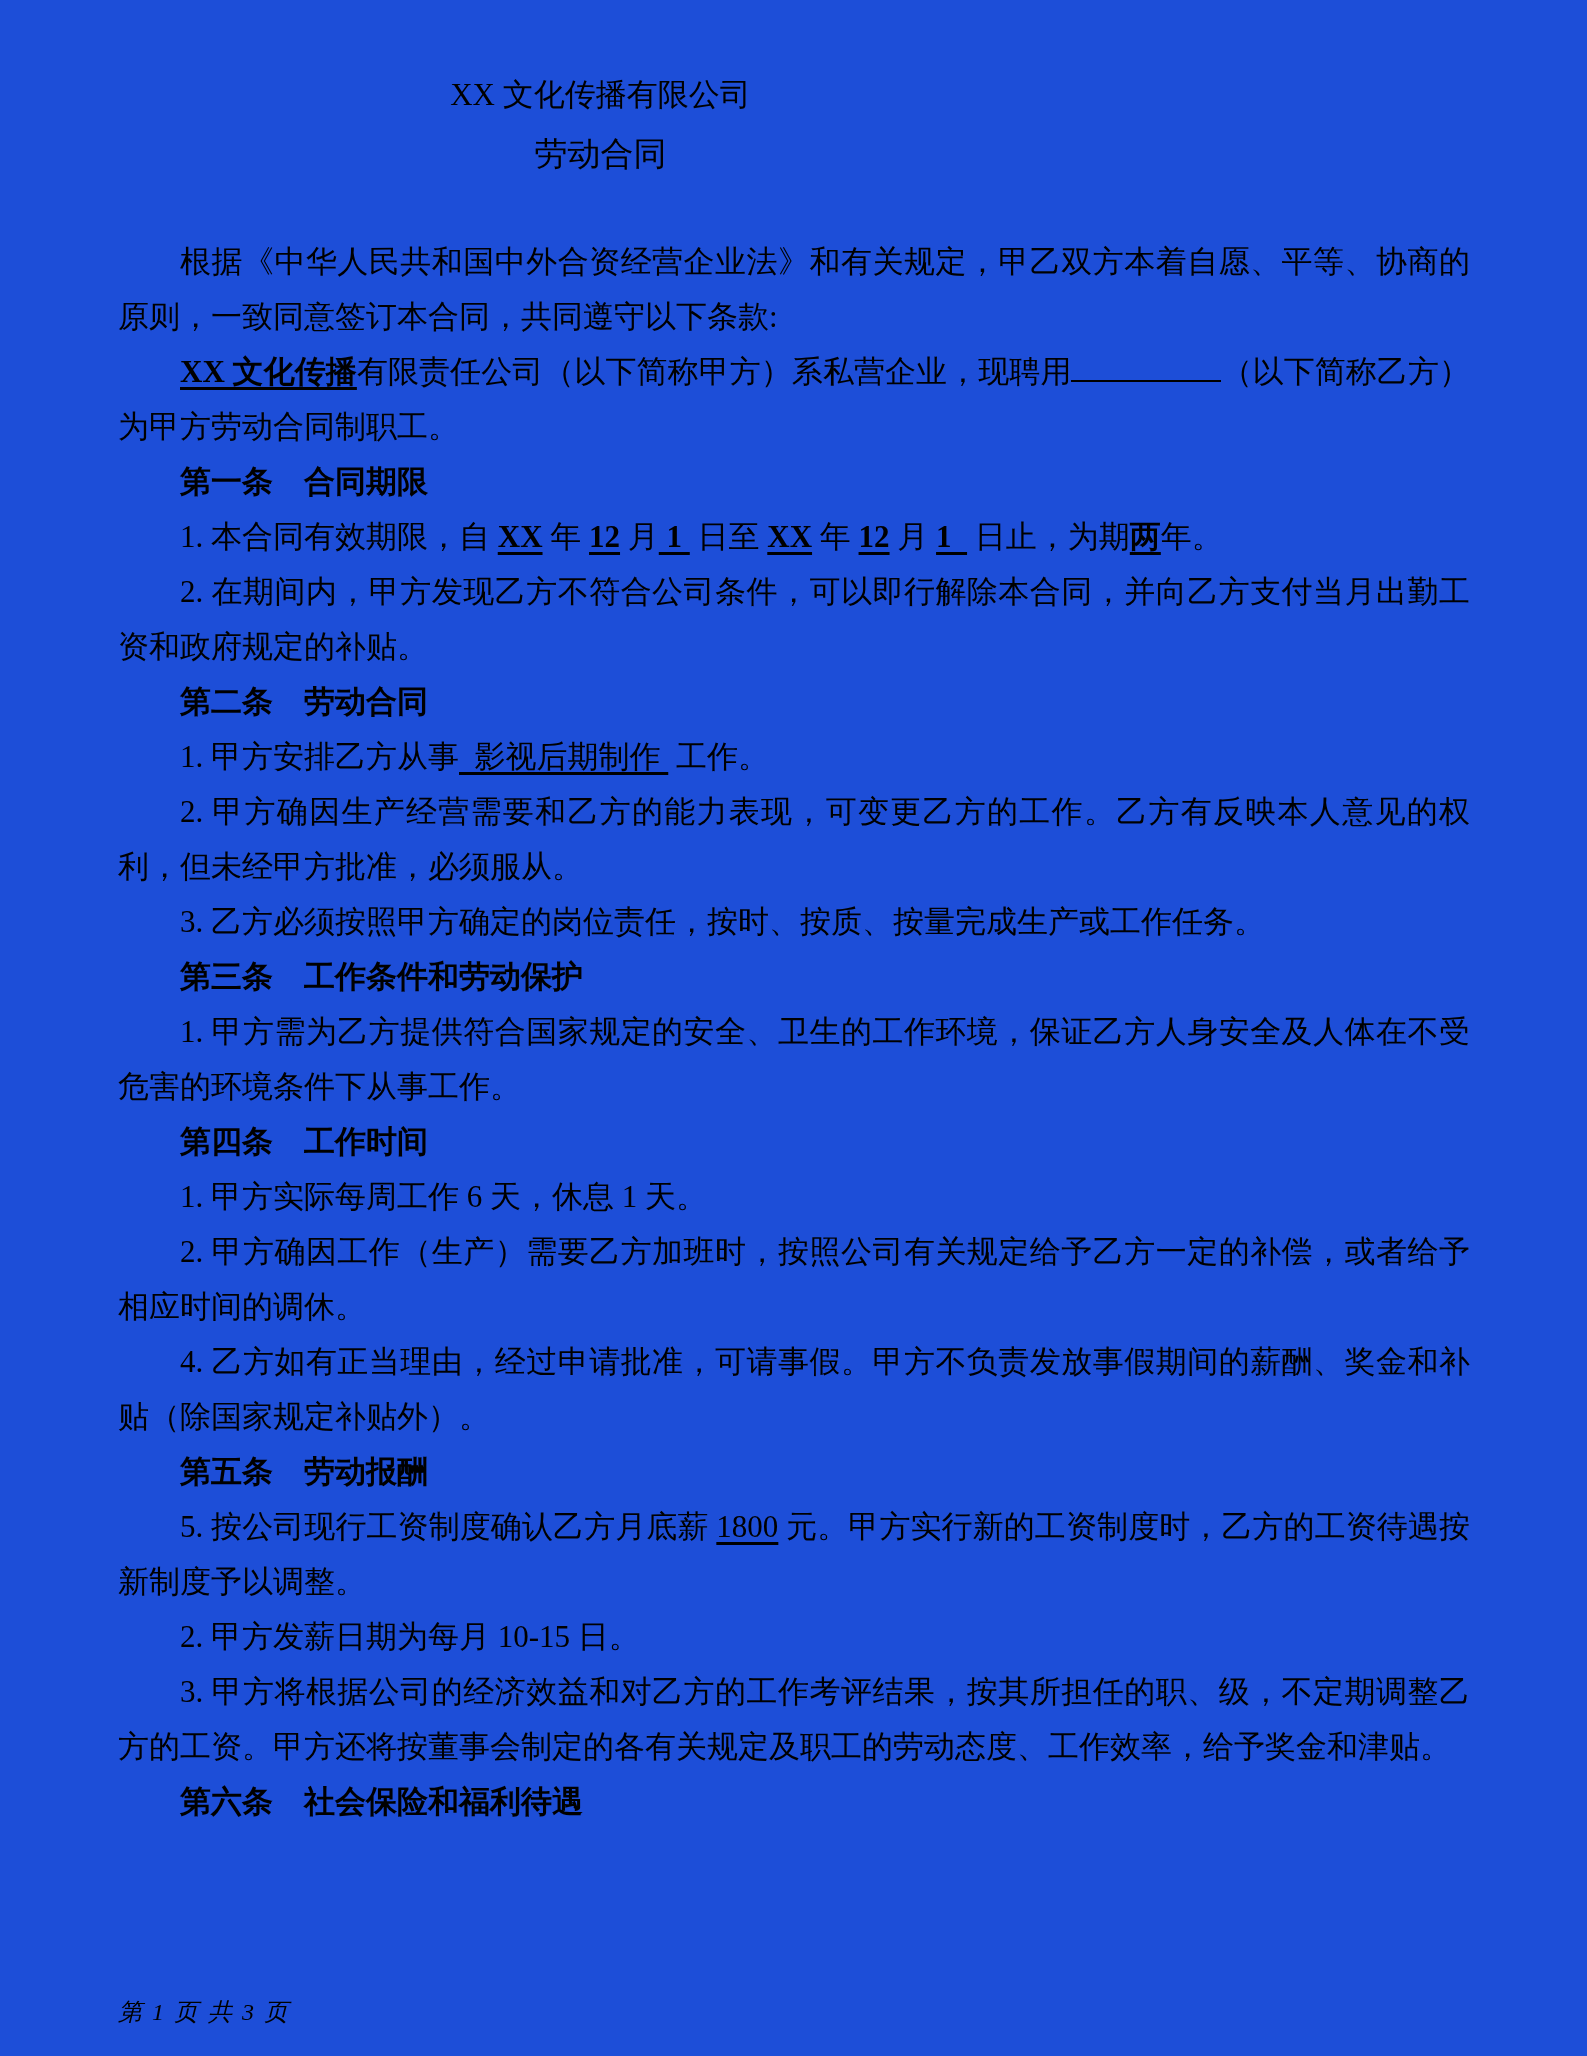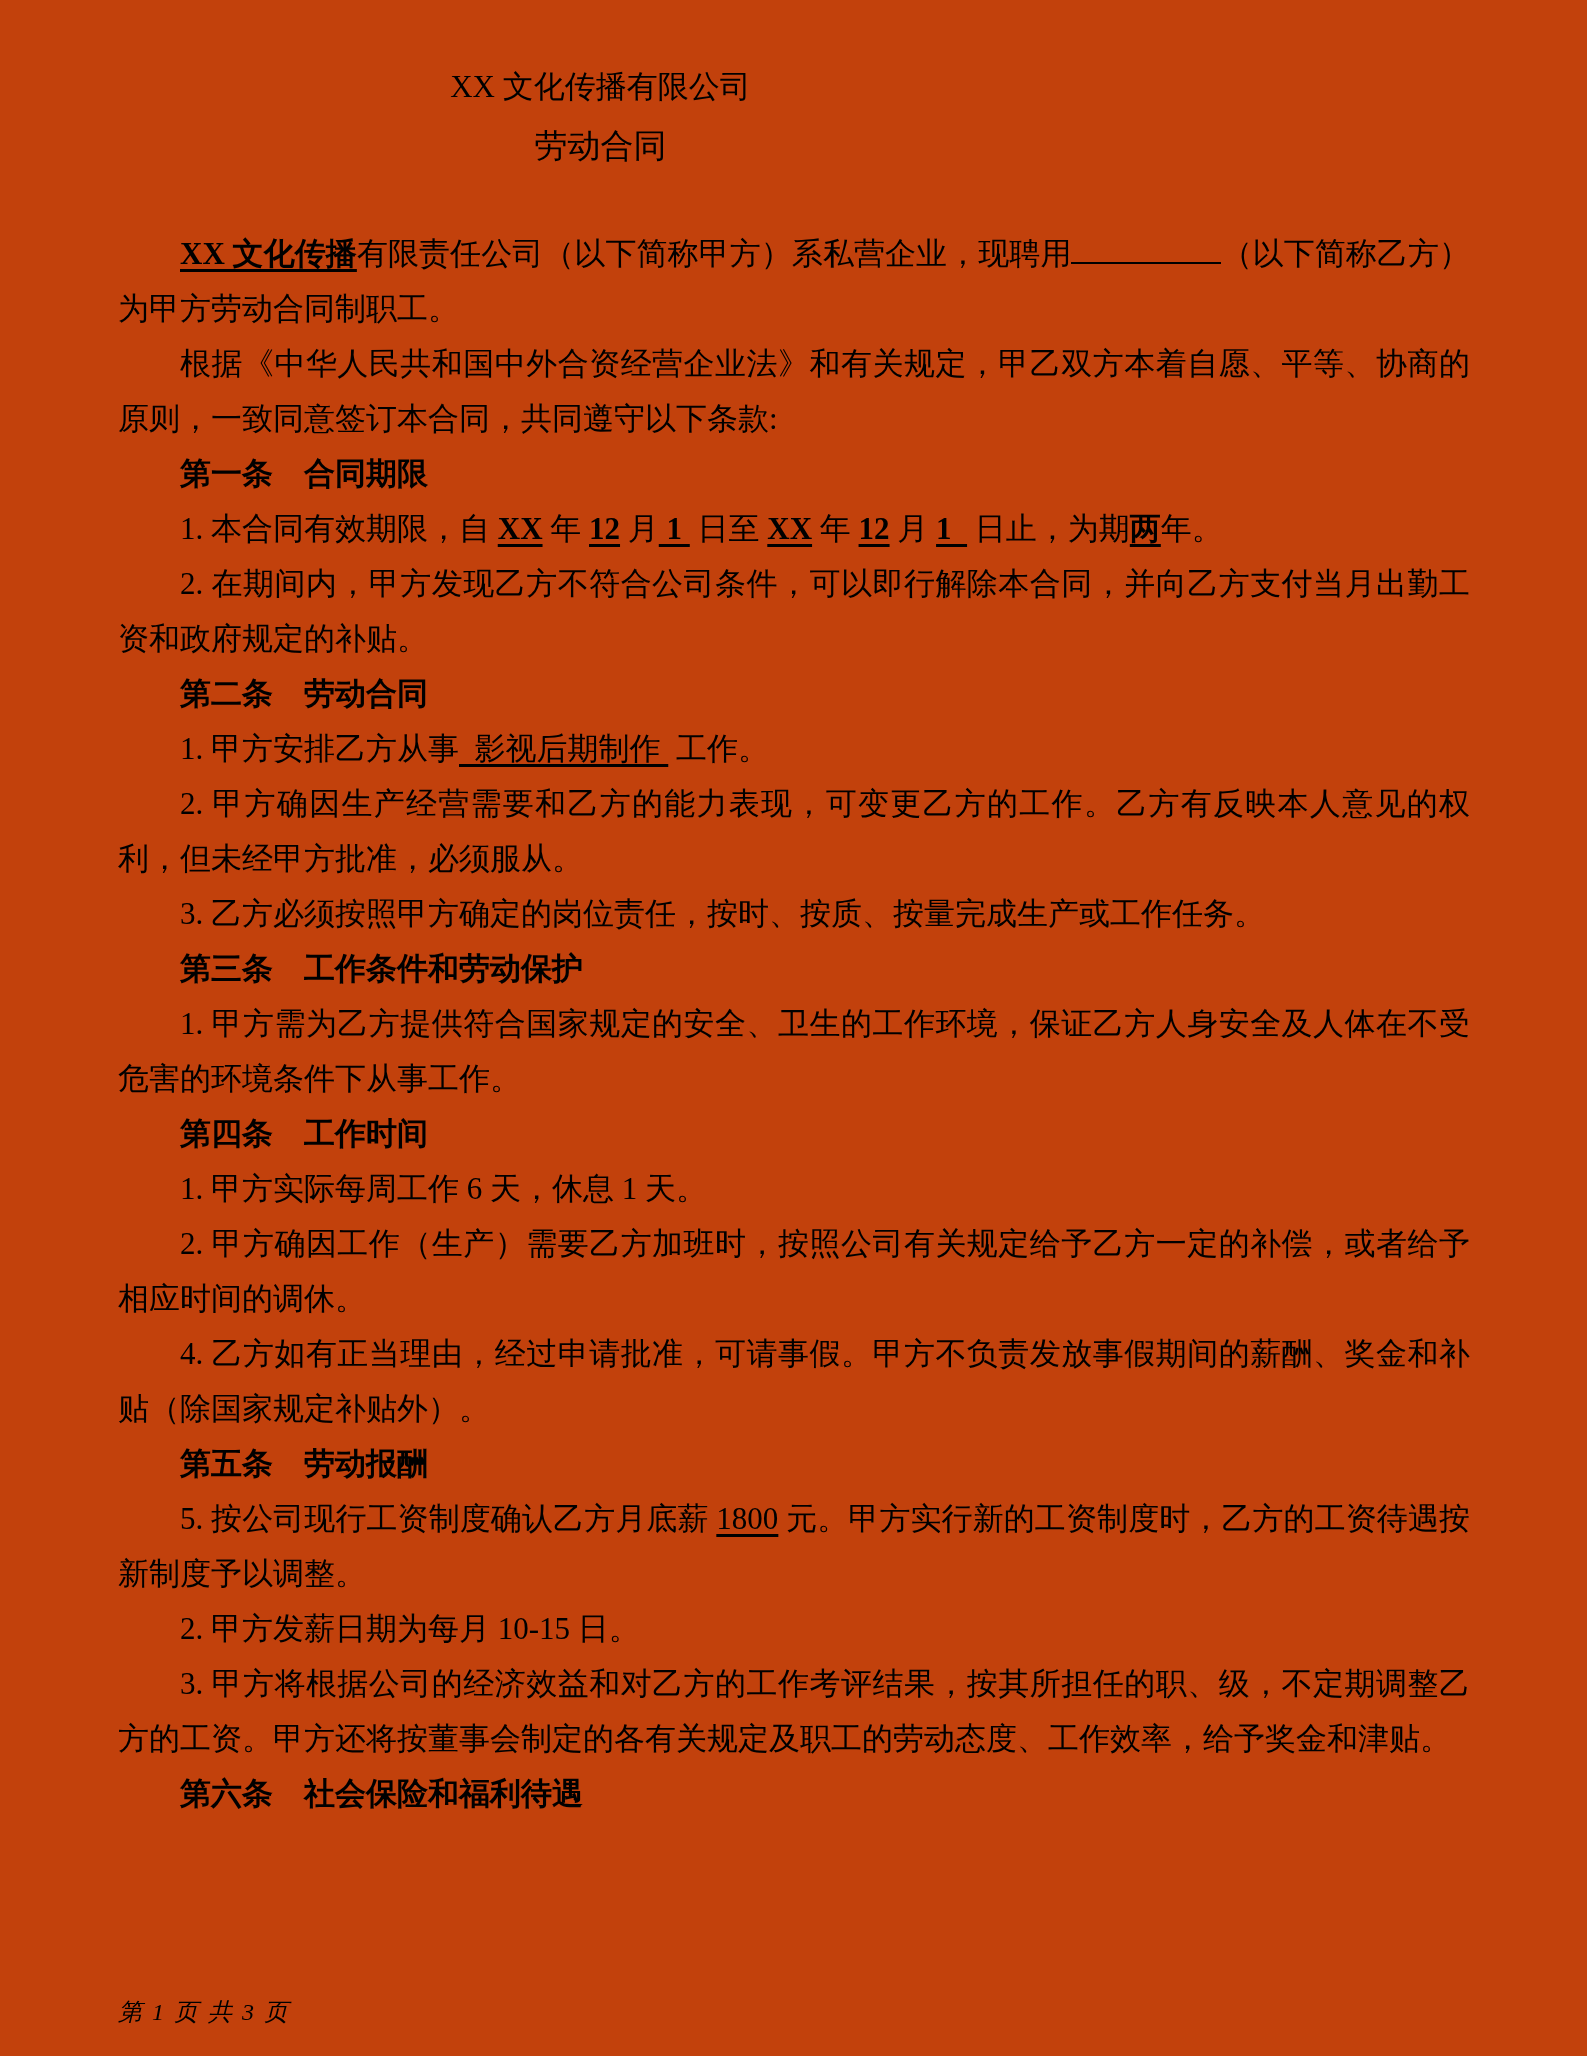--- a/index.html
+++ b/index.html
@@ -7,23 +7,23 @@
     width: 1587px;
     height: 2056px;
     background: #ffffff;
     color: #000000;
     font-family: "Liberation Serif", "DejaVu Serif", serif;
   }
   .page {
     position: relative;
     width: 1587px;
     height: 2056px;
-    background: #c2410c;
+    background: #1d4ed8;
     box-sizing: border-box;
-    padding: 0 117px 0 118px;
+    padding: 8px 117px 0 118px;
     overflow: hidden;
   }
   .title-area {
     width: 965px;
     text-align: center;
   }
   .company-title {
     margin-top: 66px;
     font-size: 31px;
     line-height: 42px;
@@ -68,22 +68,22 @@
 </style>
 </head>
 <body>
 
 <div class="page">
   <div class="title-area">
     <div class="company-title">XX 文化传播有限公司</div>
     <div class="doc-title">劳动合同</div>
   </div>
   <div class="content">
+      <p class="body"><span class="">根据《中华人民共和国中外合资经营企业法》和有关规定，甲乙双方本着自愿、平等、协商的原则，一致同意签订本合同，共同遵守以下条款:</span></p>
       <p class="body"><span class="b u">XX 文化传播</span><span class="">有限责任公司（以下简称甲方）系私营企业，现聘用</span><span class="blank" style="width: 150px;"></span><span class="">（以下简称乙方）为甲方劳动合同制职工。</span></p>
-      <p class="body"><span class="">根据《中华人民共和国中外合资经营企业法》和有关规定，甲乙双方本着自愿、平等、协商的原则，一致同意签订本合同，共同遵守以下条款:</span></p>
       <p class="heading"><span class="">第一条　合同期限</span></p>
       <p class="body"><span class="">1. 本合同有效期限，自 </span><span class="b u">XX</span><span class=""> 年 </span><span class="b u">12</span><span class=""> 月</span><span class="b u">&nbsp;1&nbsp;</span><span class=""> 日至 </span><span class="b u">XX</span><span class=""> 年 </span><span class="b u">12</span><span class=""> 月 </span><span class="b u">1&nbsp;&nbsp;</span><span class=""> 日止，为期</span><span class="b u">两</span><span class="">年。</span></p>
       <p class="body"><span class="">2. 在期间内，甲方发现乙方不符合公司条件，可以即行解除本合同，并向乙方支付当月出勤工资和政府规定的补贴。</span></p>
       <p class="heading"><span class="">第二条　劳动合同</span></p>
       <p class="body"><span class="">1. 甲方安排乙方从事</span><span class="u">&nbsp;&nbsp;影视后期制作&nbsp;</span><span class=""> 工作。</span></p>
       <p class="body"><span class="">2. 甲方确因生产经营需要和乙方的能力表现，可变更乙方的工作。乙方有反映本人意见的权利，但未经甲方批准，必须服从。</span></p>
       <p class="body"><span class="">3. 乙方必须按照甲方确定的岗位责任，按时、按质、按量完成生产或工作任务。</span></p>
       <p class="heading"><span class="">第三条　工作条件和劳动保护</span></p>
       <p class="body"><span class="">1. 甲方需为乙方提供符合国家规定的安全、卫生的工作环境，保证乙方人身安全及人体在不受危害的环境条件下从事工作。</span></p>
       <p class="heading"><span class="">第四条　工作时间</span></p>

